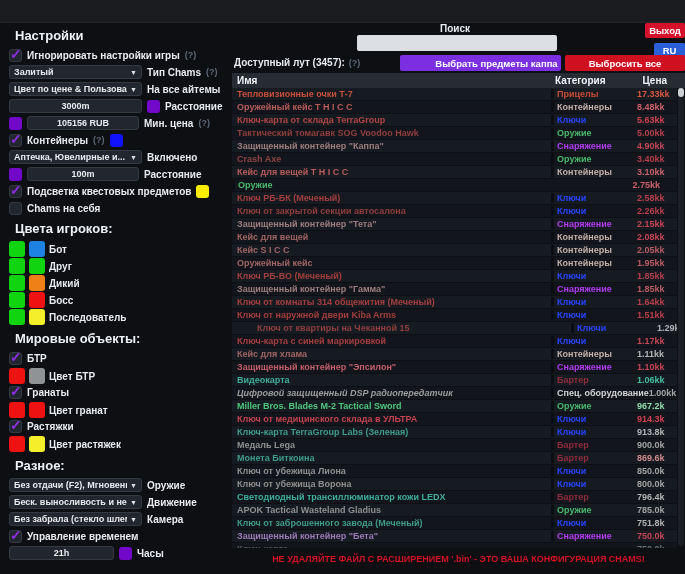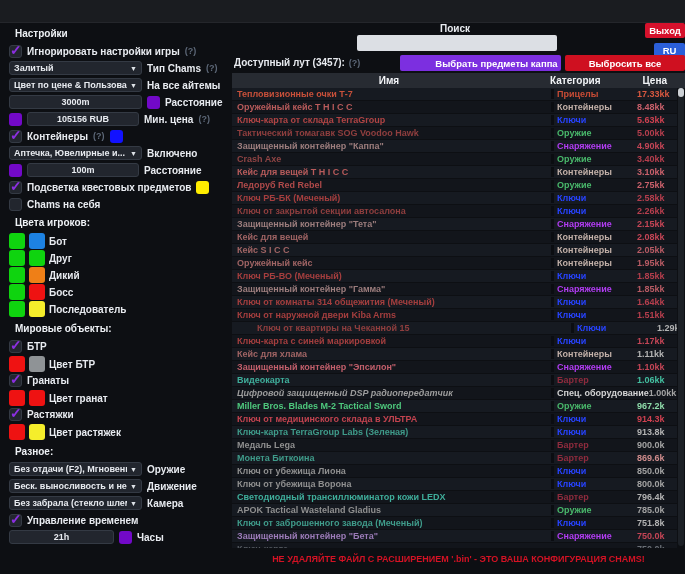--- a/index.html
+++ b/index.html
@@ -7,21 +7,21 @@
     width:685px;height:574px;position:relative;overflow:hidden;
     background:#0d0f13;
     font-family:"Liberation Sans",sans-serif;
     font-weight:bold;color:#e8ebf0;
     -webkit-font-smoothing:antialiased;
   }
   .titlebar{position:absolute;left:0;top:0;width:685px;height:22px;background:#1a1c20;border-bottom:1px solid #24262b;}
 
   
   .sidebar{position:absolute;left:9px;top:22px;width:220px;bottom:0;}
-  .sec-title{font-size:10px;color:#eef1f5;margin:6px 0 5px 0;padding-left:6px;}
+  .sec-title{font-size:13px;color:#eef1f5;margin:6px 0 5px 0;padding-left:6px;}
   .srow{display:flex;align-items:center;gap:5px;margin-bottom:3px;height:14px;}
   .crow{display:flex;align-items:center;gap:4px;margin-bottom:1px;height:16px;}
   .dd,.inp{
     background:#22262e;border:1px solid #343a44;border-radius:3px;height:14px;
     display:flex;align-items:center;font-size:9px;color:#e8ebf0;overflow:hidden;white-space:nowrap;
     box-sizing:border-box;
   }
   .dd{justify-content:space-between;padding:0 4px;}
   .dd .ddv{overflow:hidden;white-space:nowrap;}
   .inp{justify-content:center;padding:0 3px;}
@@ -42,21 +42,21 @@
   .btn{position:absolute;display:flex;align-items:center;justify-content:center;color:#fff;font-size:9.5px;font-weight:bold;border-radius:2px;cursor:default;white-space:nowrap;}
   .btn-exit{right:0;top:23px;width:40px;height:15px;background:#d6112c;}
   .btn-ru{right:0;top:43px;width:31px;height:15px;background:#2b5fd9;}
   .btn-kappa{right:124px;top:55px;width:129px;height:16px;background:#7c2fe0;padding-left:32px;}
   .btn-drop{right:0;top:55px;width:120px;height:16px;background:#cf1020;}
   .loot-title{position:absolute;left:234px;top:57px;font-size:10px;}
   .loot-title .hint{margin-left:4px;}
 
   
   .thead{position:absolute;left:232px;right:0;top:73px;height:15px;background:#272b32;display:flex;align-items:center;font-size:10px;color:#f2f4f7;}
-  .h-name{flex:0 0 314px;text-align:center;}
+  .h-name{flex:0 0 314px;padding-left:5px;}
   .h-cat{flex:0 0 80px;padding-left:4px;}
   .h-price{flex:1;text-align:right;padding-right:18px;}
   .tbody{position:absolute;left:232px;right:8px;top:88px;height:460px;overflow:hidden;}
   .trow{display:flex;align-items:center;height:12px;margin-bottom:1px;font-size:9px;white-space:nowrap;}
   .trow:nth-child(odd){background:#161a21;}
   .trow:nth-child(even){background:#12151b;}
   .c-name{flex:0 0 314px;padding-left:5px;overflow:hidden;}
   .c-cat{flex:0 0 80px;padding-left:3px;border-left:3px solid #0b0d11;overflow:visible;}
   .c-price{flex:1;text-align:right;padding-right:17px;}
   .scrollbar{position:absolute;right:1px;top:88px;width:6px;height:458px;background:#1c2026;border-radius:3px;}
@@ -283,21 +283,20 @@
       <span class="c-name" style="color: rgb(143, 68, 68);">Crash Axe</span>
       <span class="c-cat" style="color: rgb(73, 185, 107);">Оружие</span>
       <span class="c-price" style="color: rgb(181, 62, 77);">3.40kk</span>
     </div>
     <div class="trow">
       <span class="c-name" style="color: rgb(184, 91, 91);">Кейс для вещей T H I C C</span>
       <span class="c-cat" style="color: rgb(194, 176, 168);">Контейнеры</span>
       <span class="c-price" style="color: rgb(201, 96, 107);">3.10kk</span>
     </div>
     <div class="trow">
-      <span class="c-name" style="color: rgb(176, 74, 74);">Ледоруб Red Rebel</span>
       <span class="c-cat" style="color: rgb(73, 185, 107);">Оружие</span>
       <span class="c-price" style="color: rgb(201, 96, 107);">2.75kk</span>
     </div>
     <div class="trow">
       <span class="c-name" style="color: rgb(164, 62, 62);">Ключ РБ-БК (Меченый)</span>
       <span class="c-cat" style="color: rgb(39, 67, 255);">Ключи</span>
       <span class="c-price" style="color: rgb(181, 62, 77);">2.58kk</span>
     </div>
     <div class="trow">
       <span class="c-name" style="color: rgb(143, 62, 62);">Ключ от закрытой секции автосалона</span>

